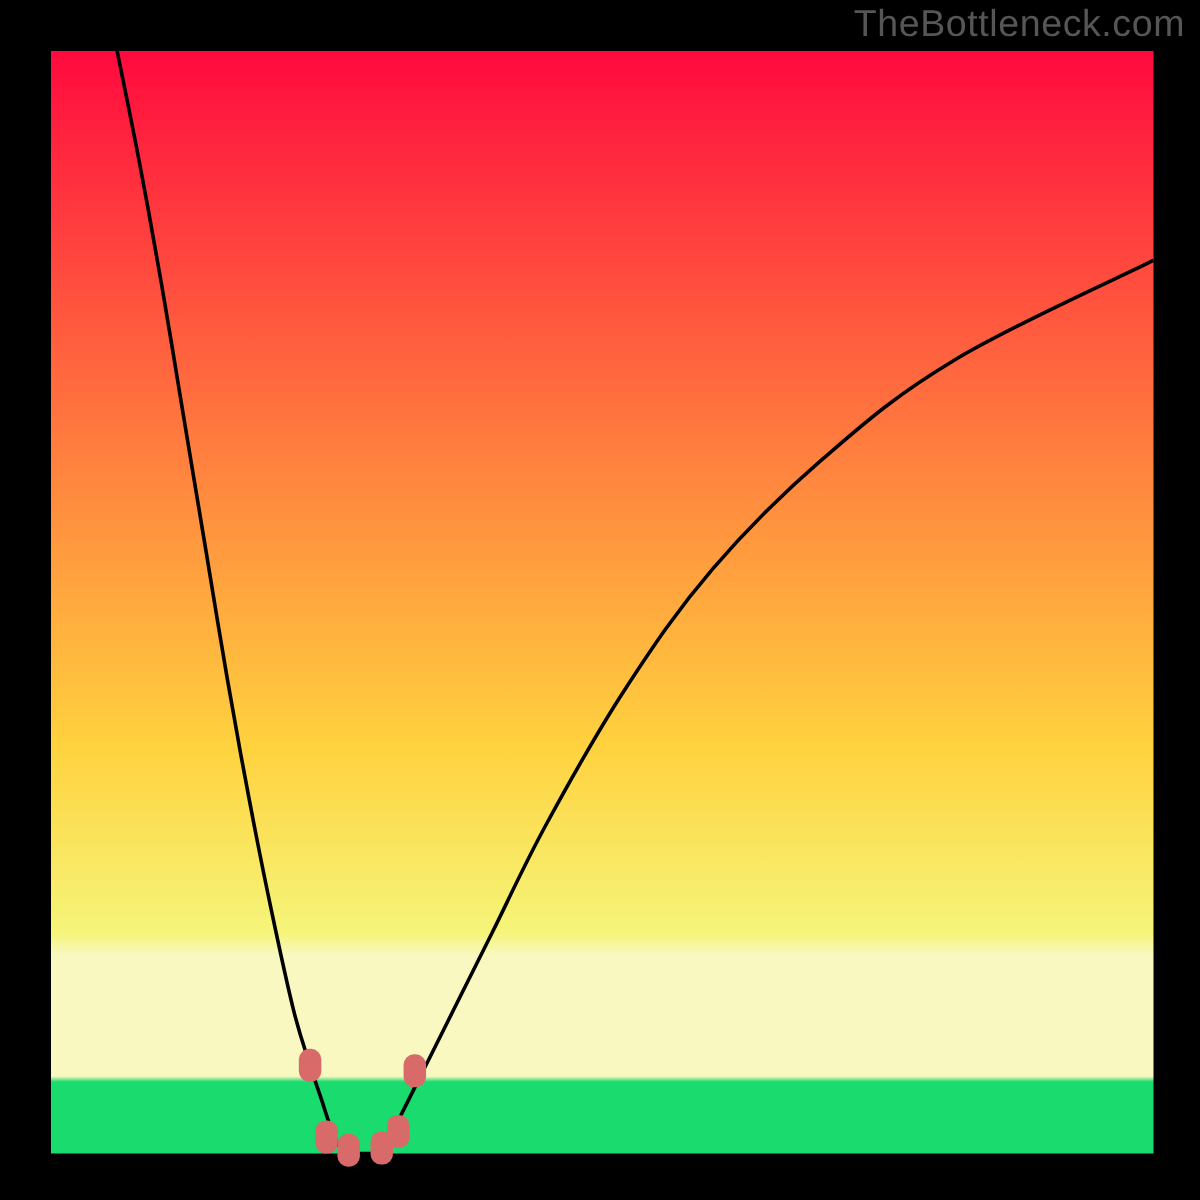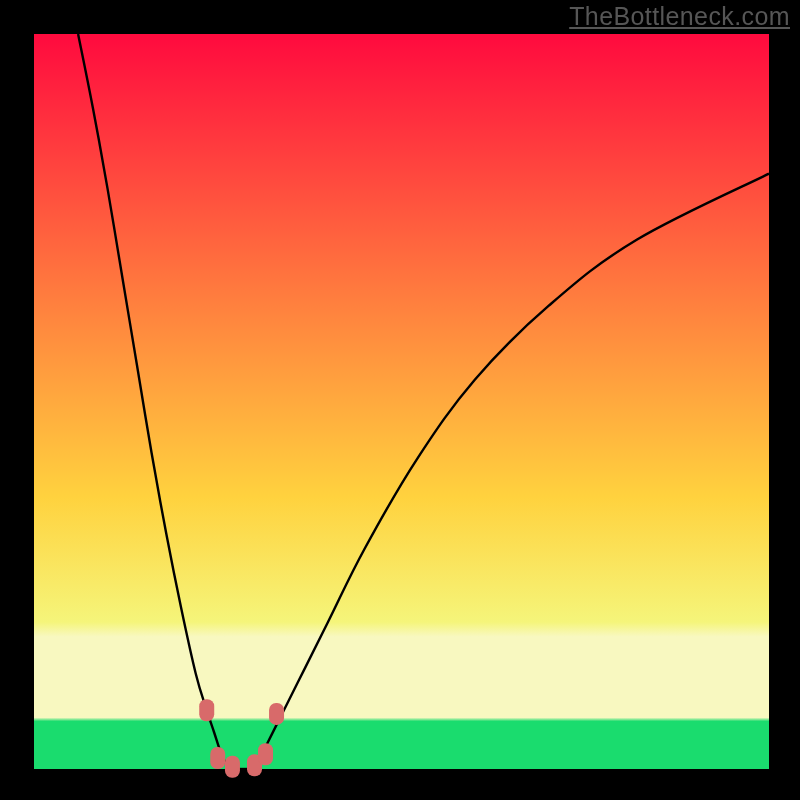--- a/index.html
+++ b/index.html
@@ -18,21 +18,20 @@
   }
   .watermark {
     position: absolute;
     top: 2px;
     right: 10px;
     font-family: Arial, Helvetica, sans-serif;
     font-size: 25px;
     color: #565656;
     letter-spacing: 0.4px;
     z-index: 4;
-    text-decoration: underline;
   }
   svg.plot {
     position: absolute;
     top: 0;
     left: 0;
     z-index: 2;
   }
 </style>
 </head>
 <body>

